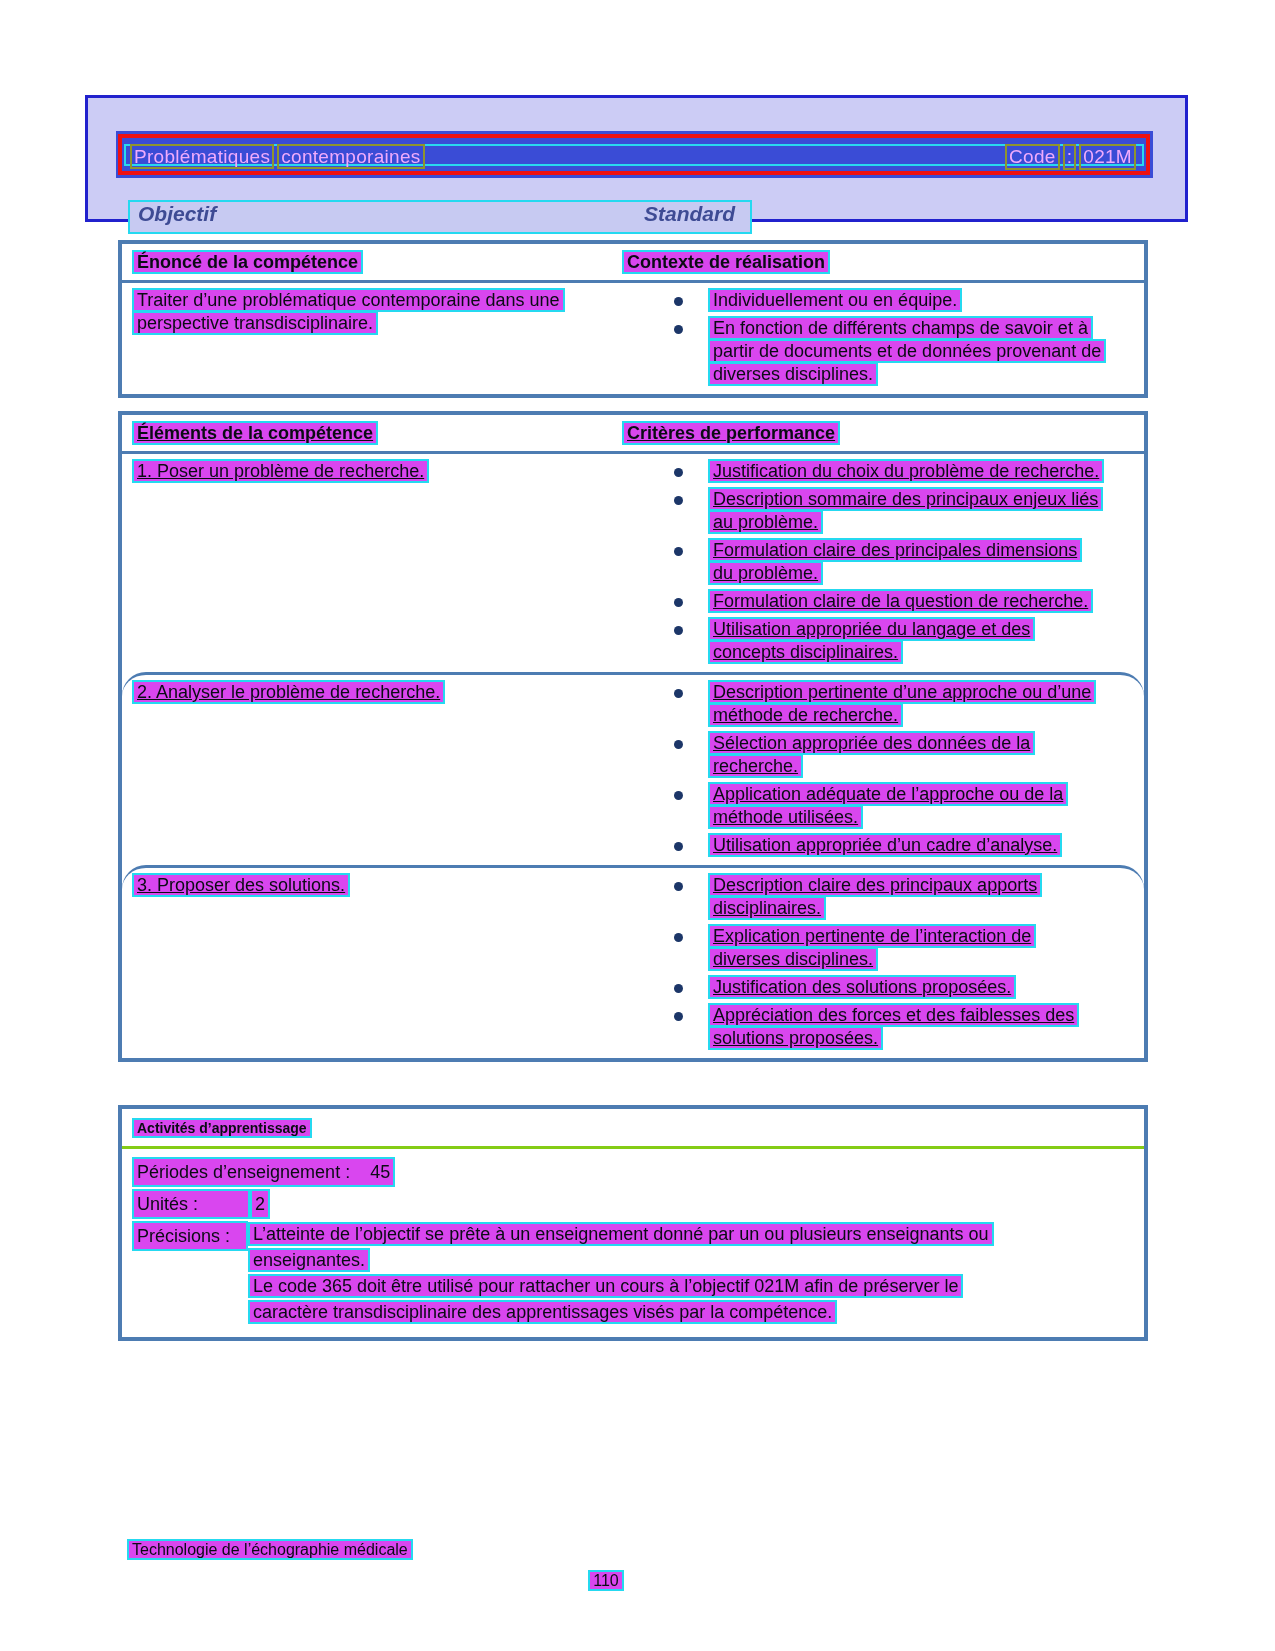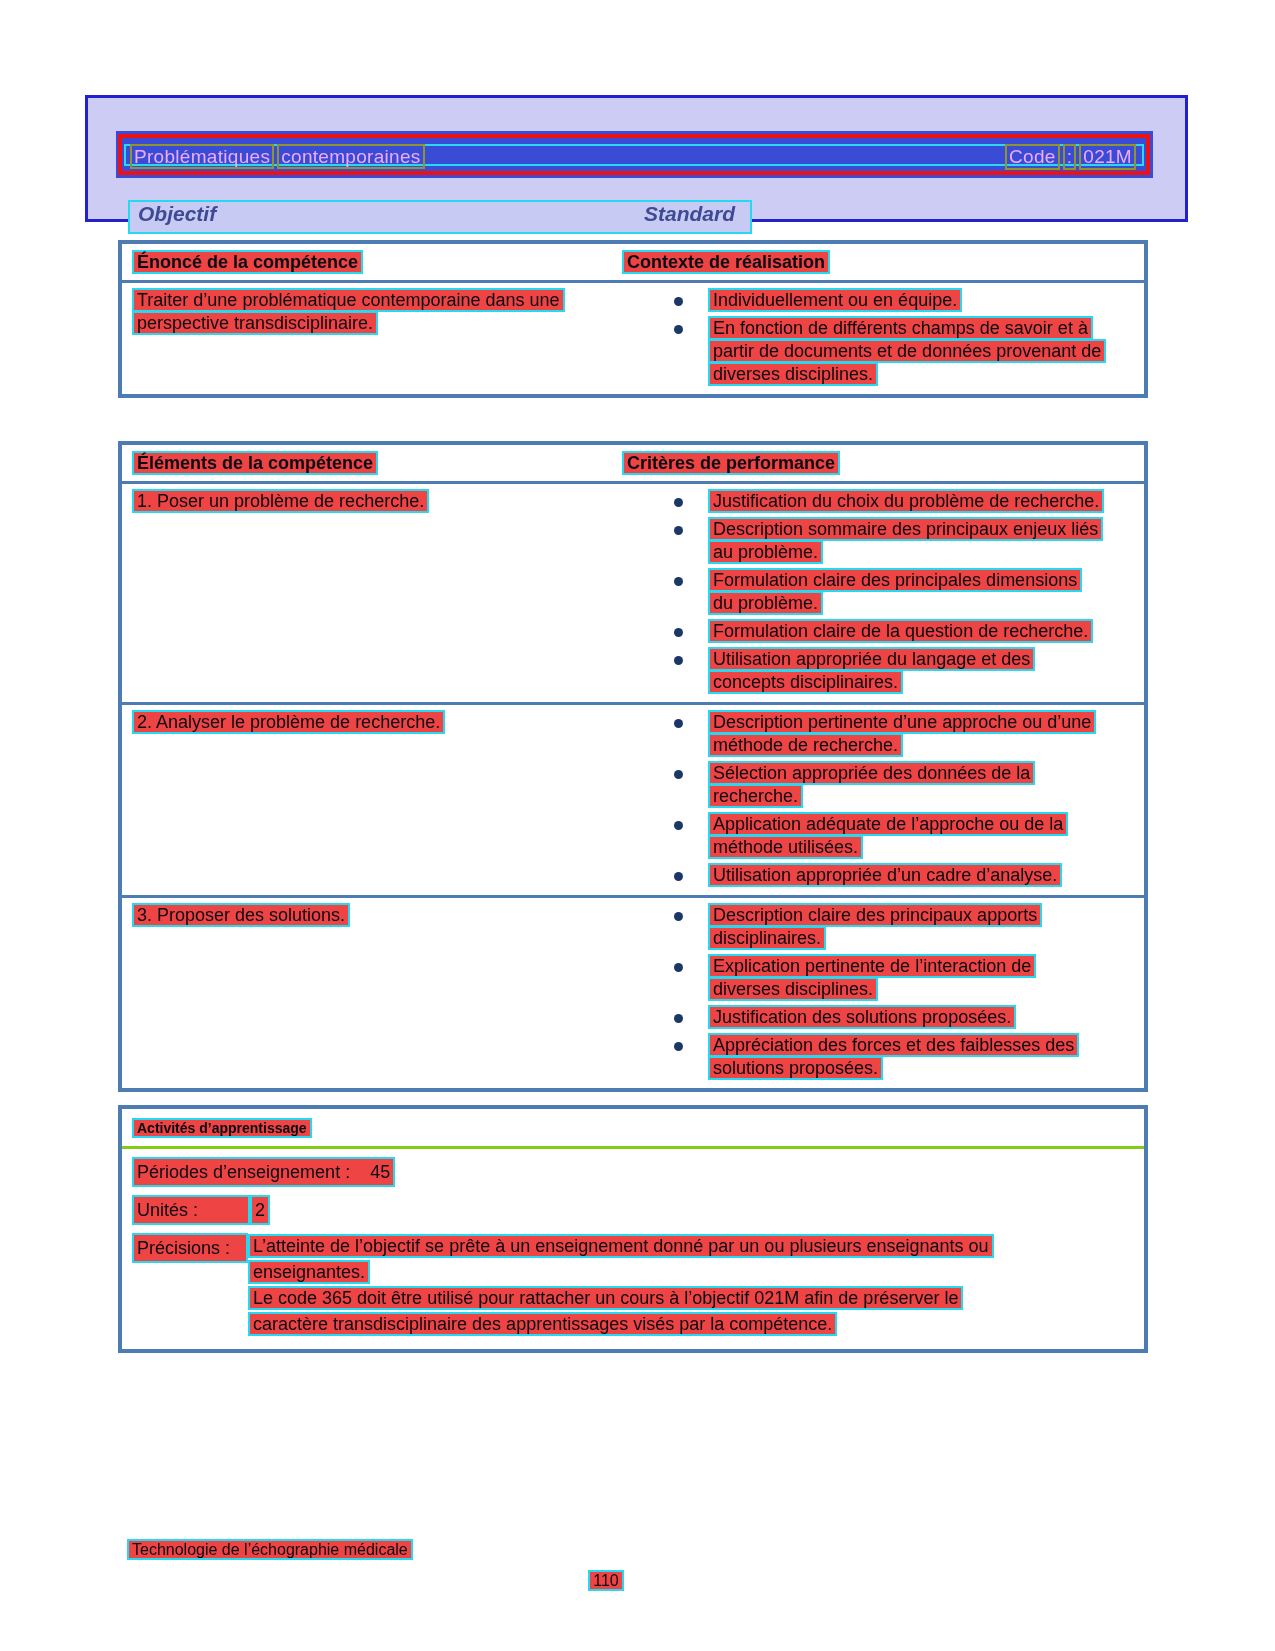--- a/index.html
+++ b/index.html
@@ -3,21 +3,21 @@
 <meta charset="utf-8">
 <style>
   html,body{margin:0;padding:0;background:#ffffff;}
   .canvas{
     position:relative;width:1275px;height:1651px;background:#ffffff;
     font-family:"Liberation Sans","DejaVu Sans",sans-serif;color:#0b0b14;
     overflow:hidden;
   }
   
   .hl{
-    background:#ef4444;
+    background:#d946ef;
     border:2px solid #25d9f0;
     padding:0 3px;
     white-space:pre-line;
     box-decoration-break:clone;
     -webkit-box-decoration-break:clone;
   }
   
   .header-box{
     position:absolute;left:85px;top:95px;width:1103px;height:127px;
     background:#ccccf5;border:3px solid #2121cd;box-sizing:border-box;
@@ -50,49 +50,49 @@
     font-size:21px;font-weight:bold;font-style:italic;color:#3e4b94;
   }
   .lbl-objectif{left:8px;}
   .lbl-standard{left:514px;}
   
   .dtable{
     position:absolute;left:118px;width:1030px;
     background:#ffffff;border:4px solid #4d7cb2;box-sizing:border-box;
   }
   .t1{top:240px;}
-  .t2{top:441px;}
+  .t2{top:411px;text-decoration:underline;}
   .t3{top:1105px;}
   .thead{
     display:flex;padding:7px 0 6px 0;border-bottom:3px solid #4d7cb2;
     font-weight:bold;font-size:18px;line-height:23px;
   }
   .hc1{width:500px;box-sizing:border-box;padding-left:10px;}
   .hc2{flex:1;}
   .trow{display:flex;padding:6px 0 8px 0;font-size:18px;line-height:23px;}
-  .trow + .trow{border-top:3px solid #4d7cb2;}
+  .trow + .trow{border-top:3px solid #4d7cb2;border-radius:24px;}
   .c1{width:500px;box-sizing:border-box;padding-left:10px;padding-right:14px;}
   .c2{flex:1;box-sizing:border-box;}
   ul.crit{list-style:none;margin:0;padding:0;}
   ul.crit li{
     position:relative;padding-left:86px;padding-right:14px;line-height:23px;
   }
   ul.crit li + li{margin-top:5px;}
   ul.crit li::before{
     content:"";position:absolute;left:52px;top:8px;width:9px;height:9px;
     border-radius:50%;background:#1c3668;
   }
   
   .act-head{
     padding:8px 12px 6px 10px;border-bottom:3px solid #84cc16;
     font-weight:bold;font-size:14px;line-height:23px;
   }
   .act-body{padding:8px 4px 12px 10px;font-size:18px;line-height:26px;}
   .act-row{display:flex;align-items:flex-start;}
-  .act-row + .act-row{margin-top:8px;}
+  .act-row + .act-row{margin-top:2px;}
   .act-label-fixed{display:inline-block;width:118px;box-sizing:border-box;}
   .spacer{display:inline-block;width:20px;}
   .prec-content{flex:1;max-width:890px;}
   .prec-content .hl{display:inline;}
   .prec-p + .prec-p{margin-top:0px;}
   
   .footer-program{position:absolute;left:127px;top:1541px;font-size:16px;line-height:18px;}
   .footer-page{position:absolute;left:0px;top:1572px;width:1212px;text-align:center;font-size:16px;line-height:18px;}
 </style>
 </head>

